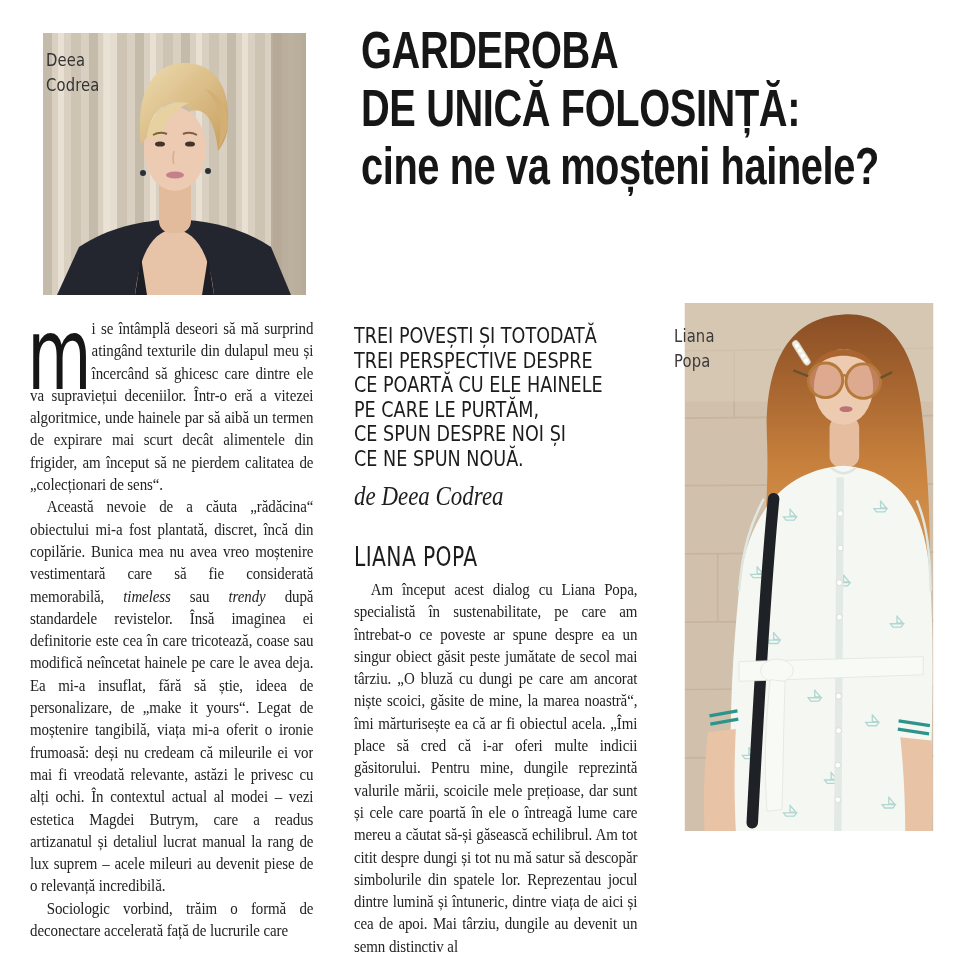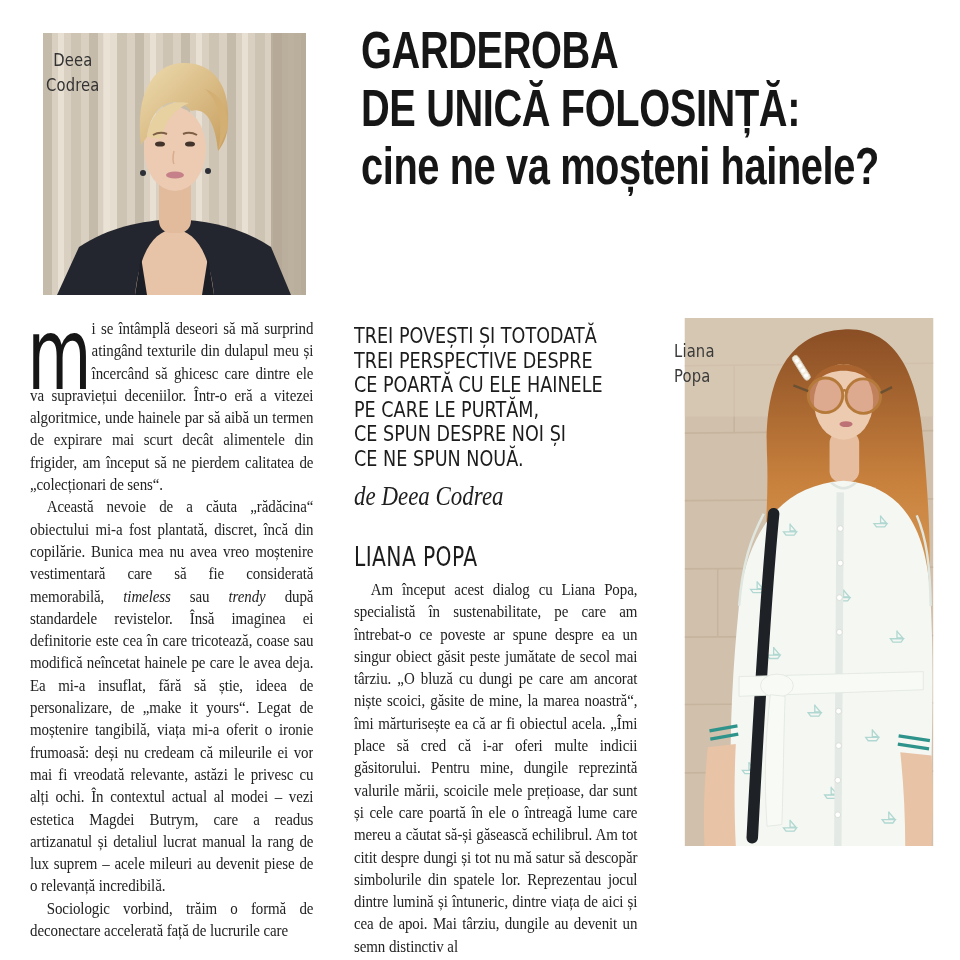--- a/index.html
+++ b/index.html
@@ -1,22 +1,22 @@
 <!DOCTYPE html>
 <html lang="ro"><head>
 <meta charset="utf-8">
 <style>
   html,body{margin:0;padding:0;}
   body{width:960px;height:960px;background:#ffffff;overflow:hidden;position:relative;
        font-family:"Liberation Sans",sans-serif;}
   
   .photo{position:absolute;margin:0;padding:0;}
   .photo svg{display:block;width:100%;height:100%;}
-  .photo-left{left:30px;top:33px;width:289px;height:262px;text-align:center;}
-  .photo-right{left:658px;top:318px;width:302px;height:528px;}
+  .photo-left{left:30px;top:33px;width:289px;height:262px;}
+  .photo-right{left:658px;top:303px;width:302px;height:528px;}
   .photo-label{position:absolute;top:14px;left:16px;color:#333;
       font-family:"DejaVu Sans",sans-serif;font-size:18px;line-height:25px;
       transform:scaleX(.82);transform-origin:0 0;letter-spacing:.2px;}
   .photo-label span{display:block;}
   
   .headline{position:absolute;left:361px;top:22px;margin:0;width:770px;
       font-family:"Liberation Sans",sans-serif;font-weight:700;color:#161616;
       font-size:51px;line-height:58px;letter-spacing:-.5px;
       transform:scaleX(.78);transform-origin:0 0;}
   .headline span{display:block;white-space:nowrap;}

